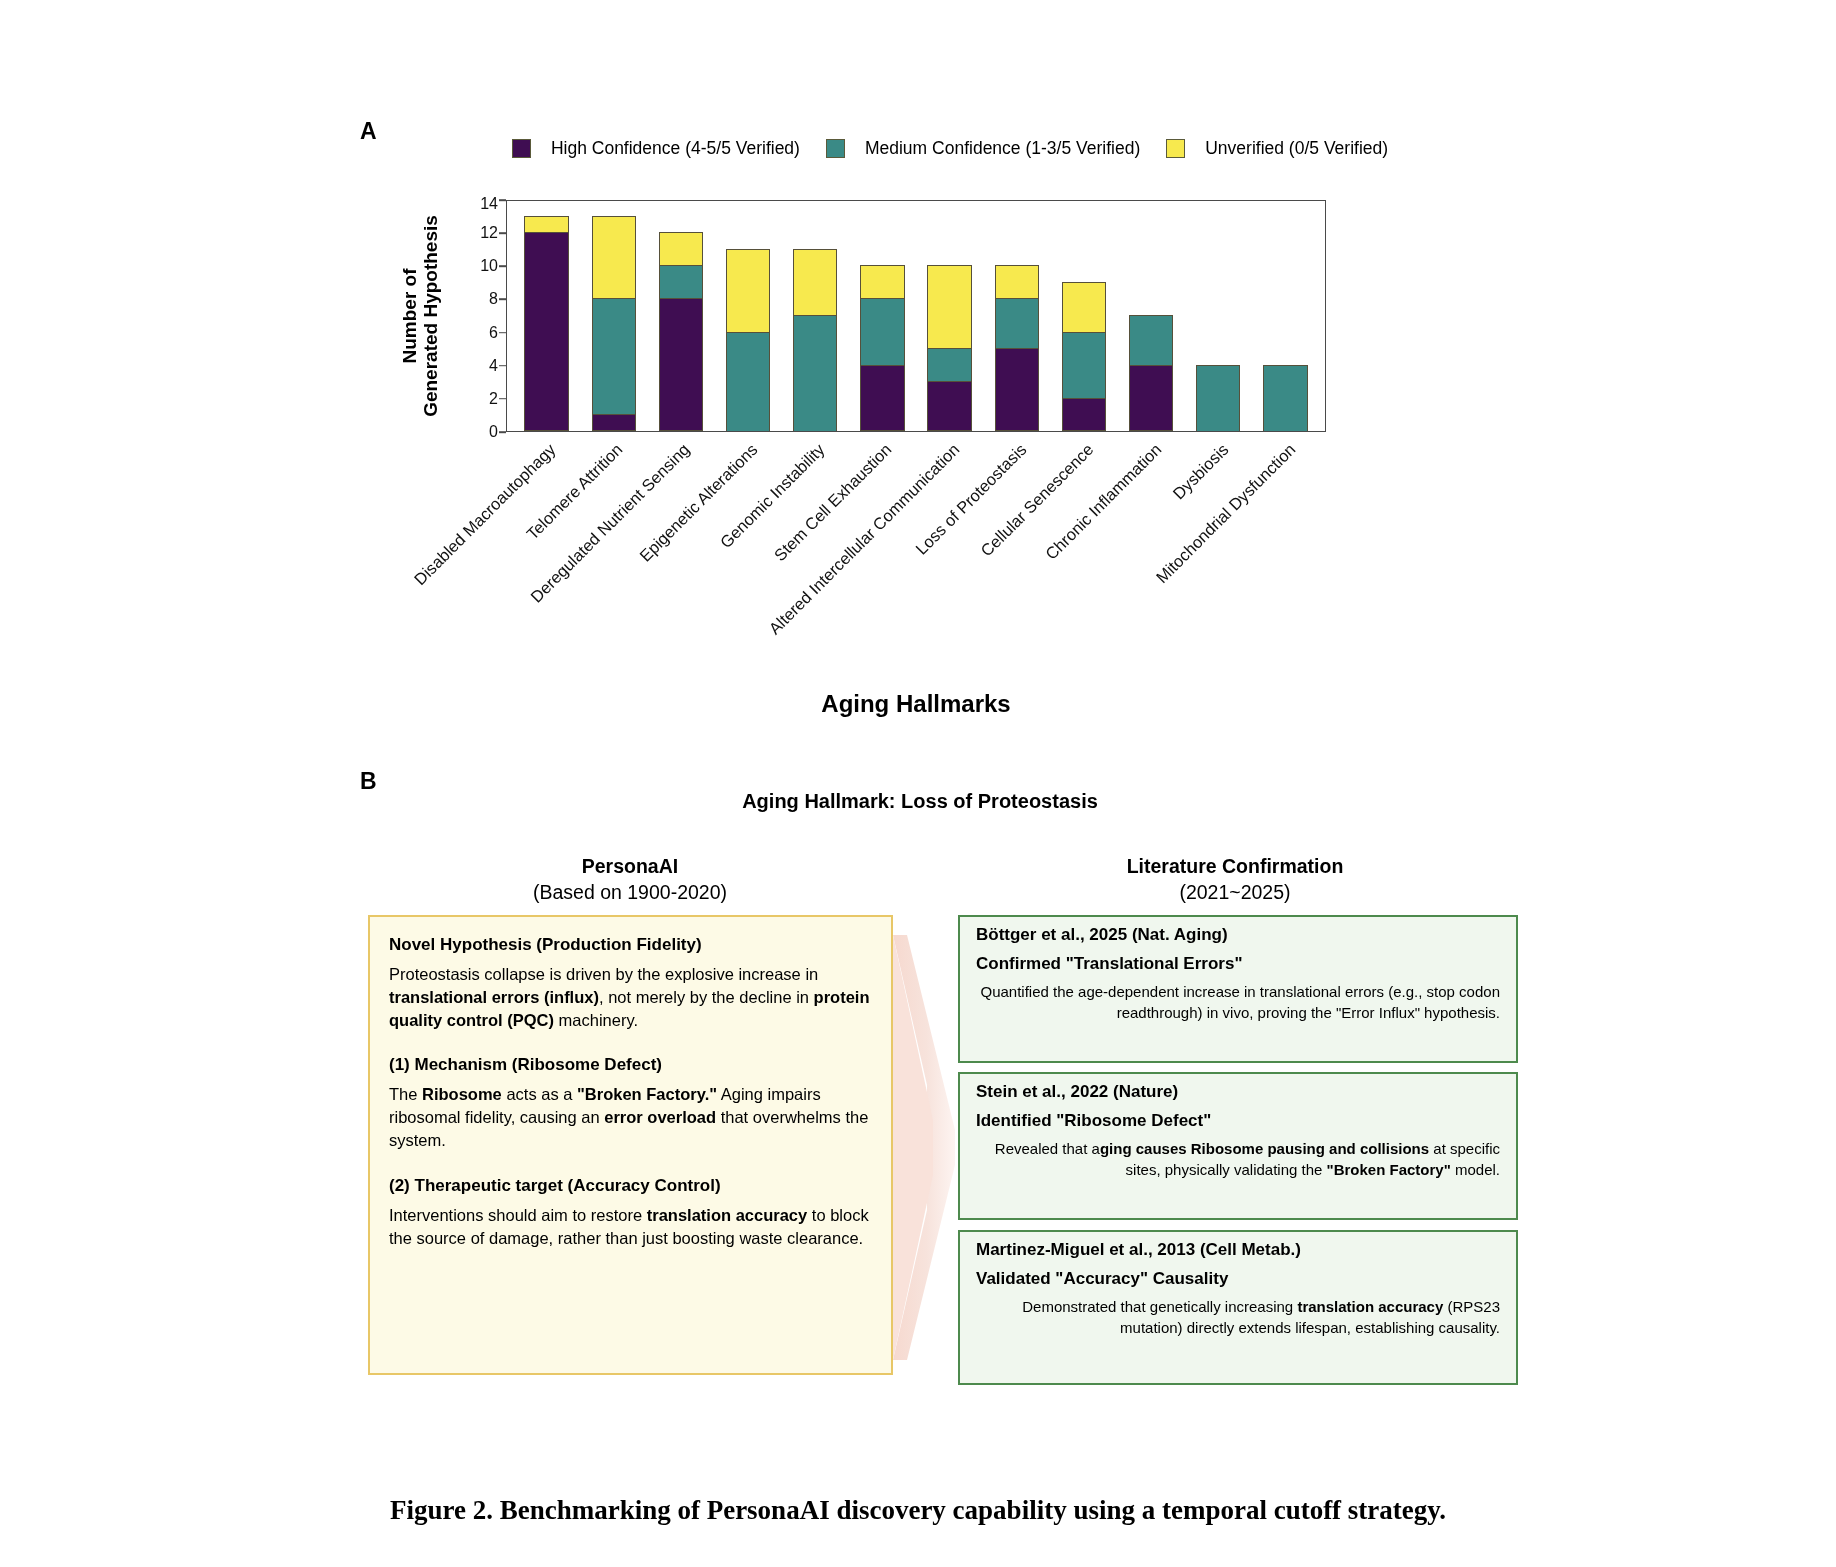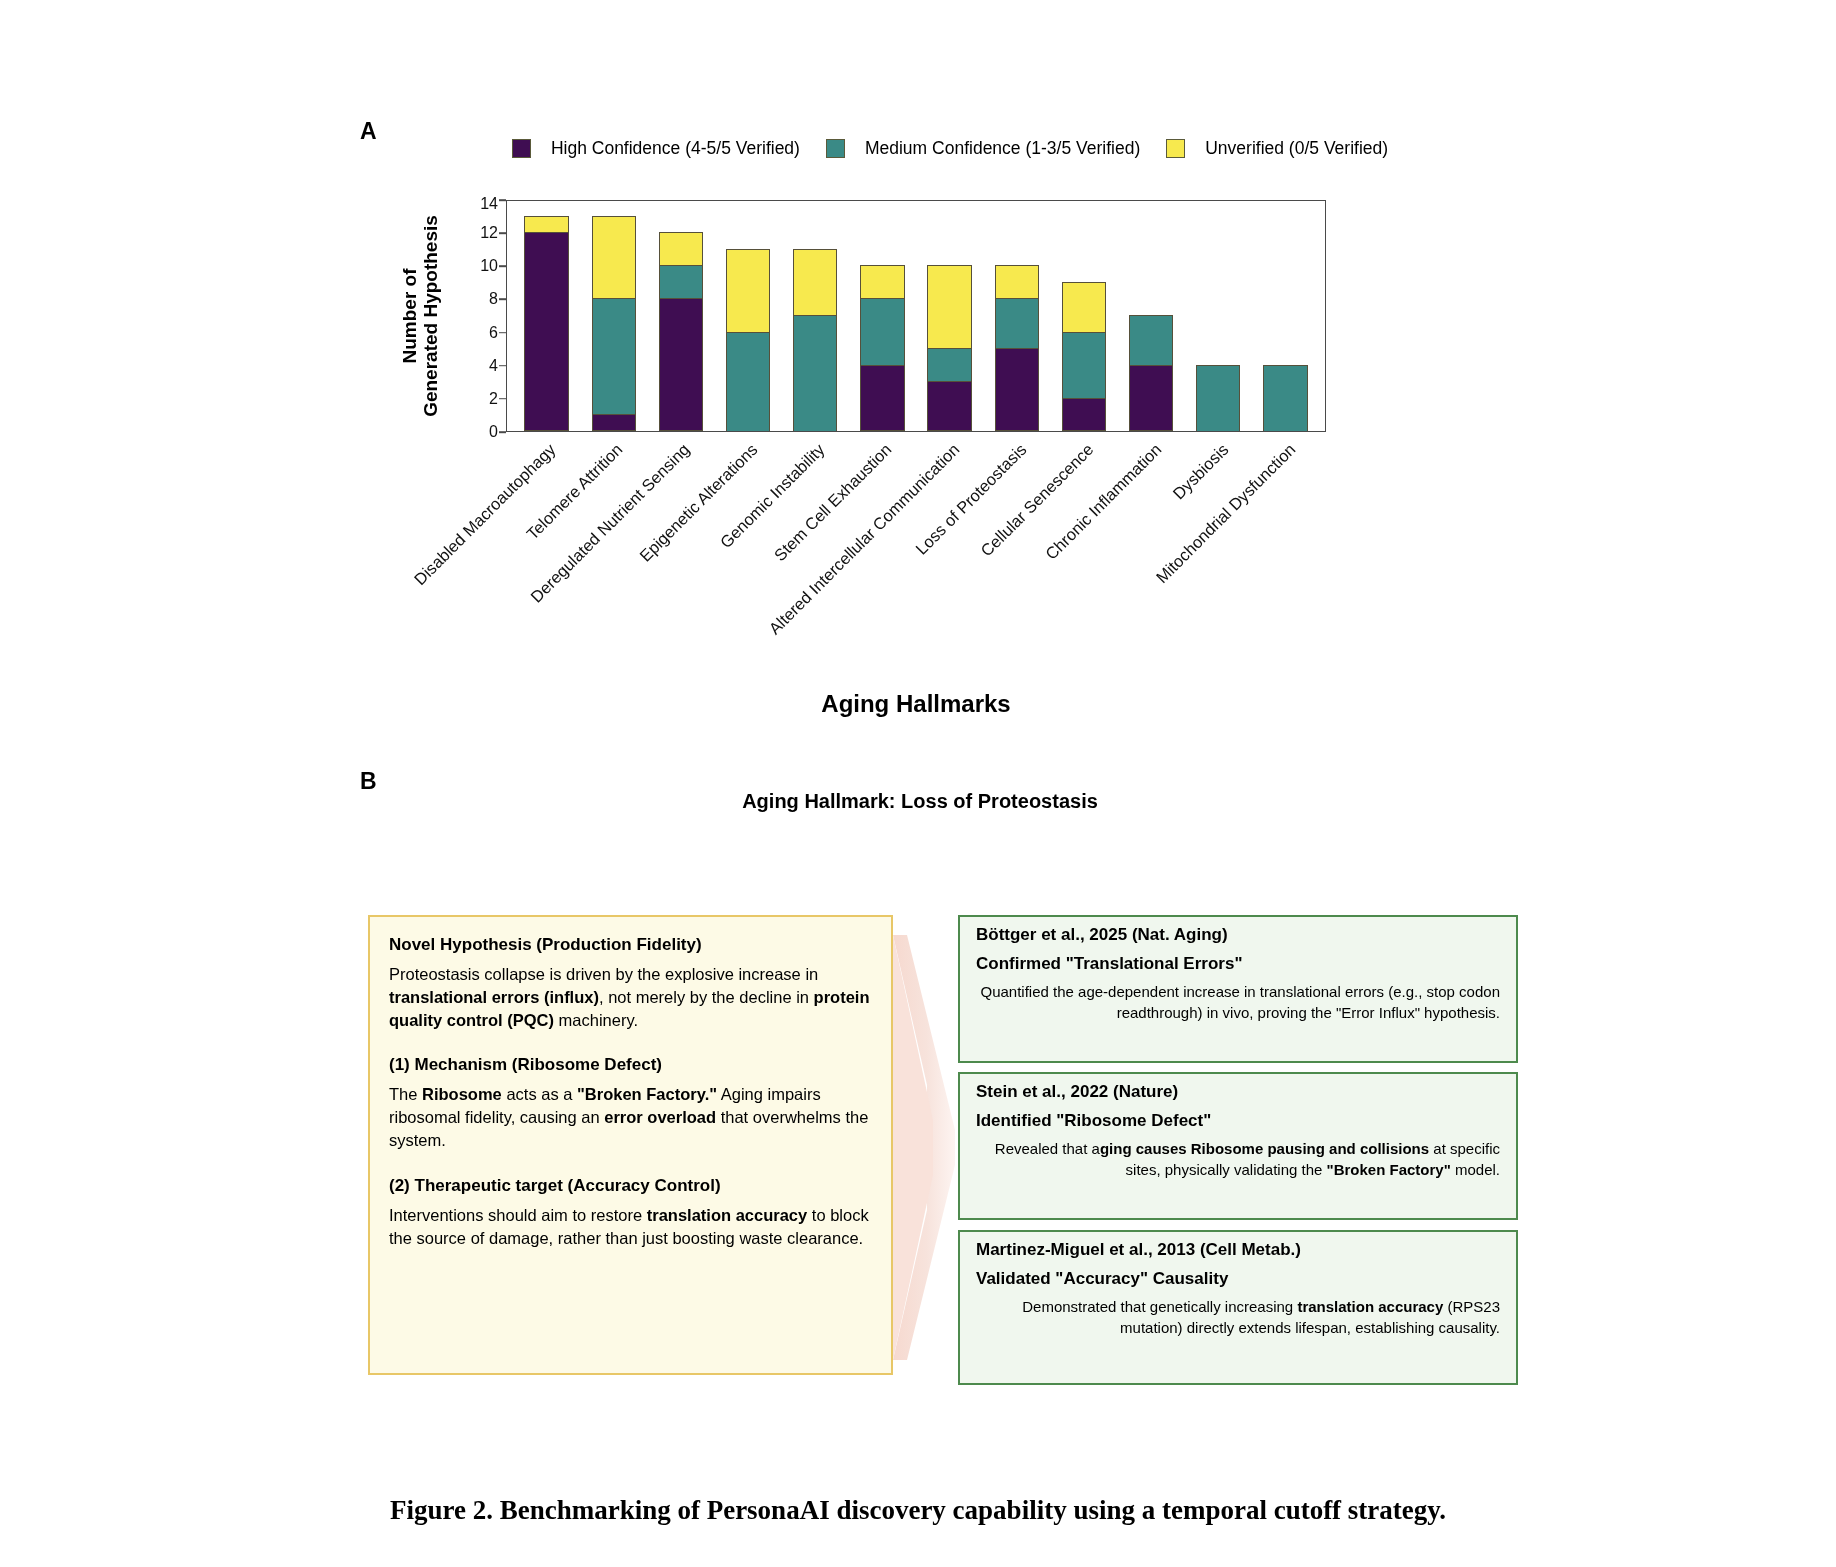--- a/index.html
+++ b/index.html
@@ -421,21 +421,29 @@
 
   <div id="x-axis-title">Aging Hallmarks</div>
 </div>
 
 <div id="panel-b">
 
   <div class="panel-letter" id="panel-b-letter" style="left:360px;top:8px;">B</div>
 
   <div id="panel-b-title">Aging Hallmark: Loss of Proteostasis</div>
 
-
+  <div class="col-head" id="left-col-head">
+    <div class="ch-main">PersonaAI</div>
+    <div>(Based on 1900-2020)</div>
+  </div>
+
+  <div class="col-head" id="right-col-head">
+    <div class="ch-main">Literature Confirmation</div>
+    <div>(2021~2025)</div>
+  </div>
 
   <div id="persona-box">
       <div class="pblock">
         <div class="pb-head">Novel Hypothesis (Production Fidelity)</div>
         <div class="pb-body">Proteostasis collapse is driven by the explosive increase in <b>translational errors (influx)</b>, not merely by the decline in <b>protein quality control (PQC)</b> machinery.</div>
       </div>
       <div class="pblock gap-lg">
         <div class="pb-head">(1) Mechanism (Ribosome Defect)</div>
         <div class="pb-body">The <b>Ribosome</b> acts as a <b>"Broken Factory."</b> Aging impairs ribosomal fidelity, causing an <b>error overload</b> that overwhelms the system.</div>
       </div>

